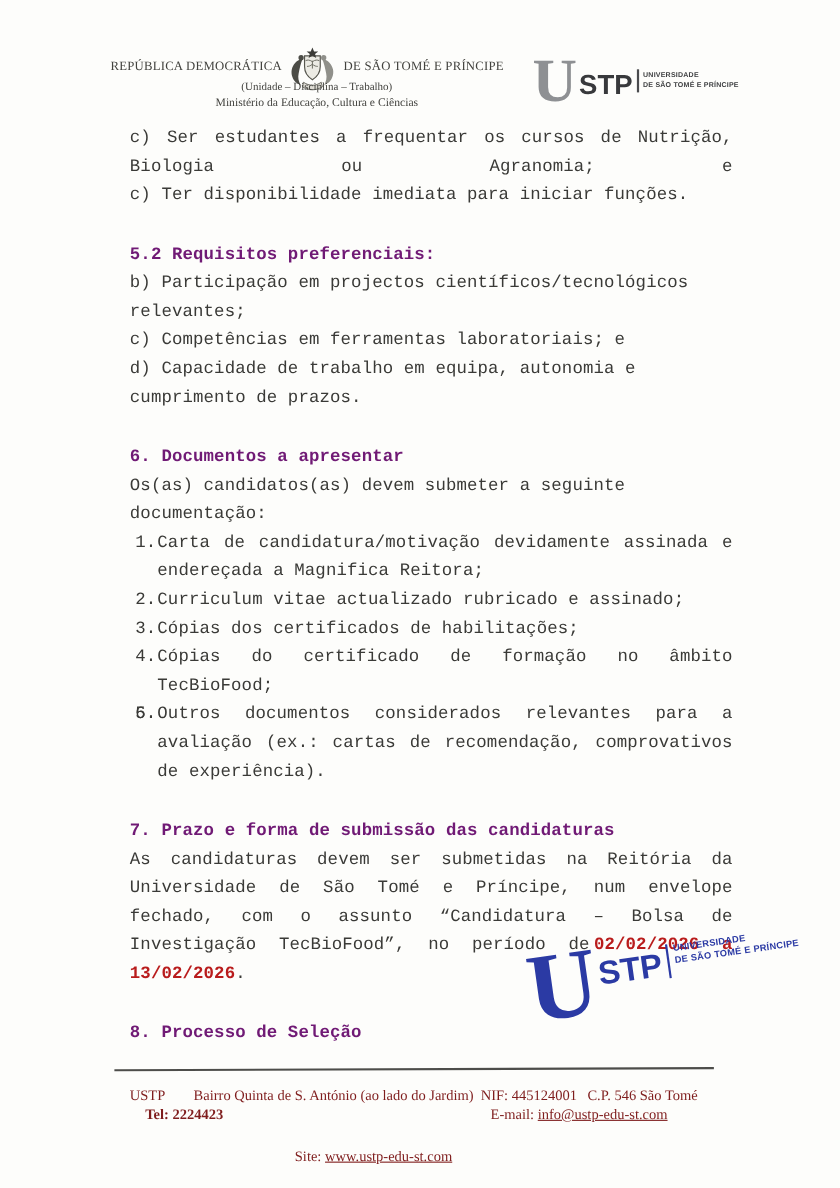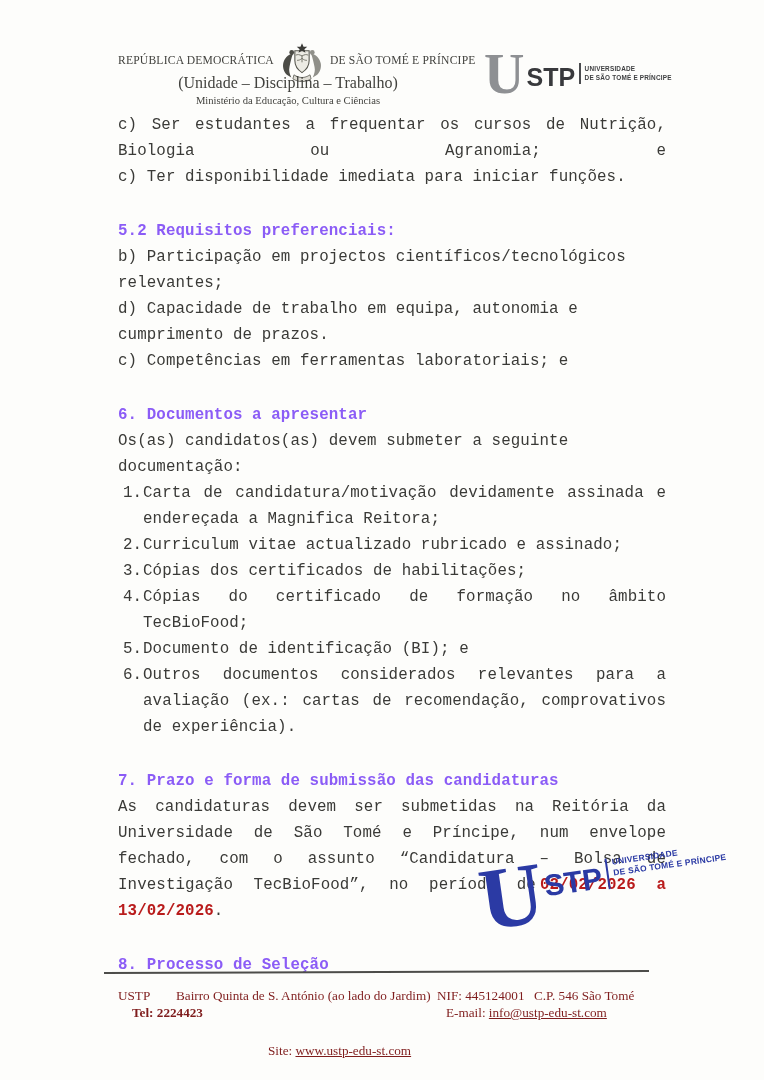--- a/index.html
+++ b/index.html
@@ -8,38 +8,38 @@
     position:relative;
     width:764px;height:1080px;
     background:#fdfdfb;
     overflow:hidden;
     font-family:"Liberation Serif","DejaVu Serif",serif;
     color:#3a3a37;
     filter:blur(0.22px);
   }
   
   .gov-header{position:absolute;left:118px;top:48px;width:340px;text-align:center;color:#42423e;}
-  .gov-line1{display:flex;align-items:flex-start;justify-content:flex-start;font-size:11.6px;letter-spacing:.2px;white-space:nowrap;}
+  .gov-line1{display:flex;align-items:flex-start;justify-content:flex-end;font-size:11.6px;letter-spacing:.2px;white-space:nowrap;}
   .gov-line1 .txt{margin-top:6px;}
   .crest{width:50px;height:46px;margin:-6px 3px -24px 3px;flex:none;}
-  .gov-motto{font-size:16px;margin-top:7px;}
+  .gov-motto{font-size:10px;margin-top:7px;}
   .gov-ministry{font-size:10.6px;margin-top:3px;}
   
   .logo{position:absolute;display:flex;align-items:flex-start;white-space:nowrap;}
   .logo-top{left:484px;top:52px;}
   .logo-top .logo-u{font:bold 56px "Liberation Serif",serif;line-height:44px;color:#8e9093;}
   .logo-top .logo-stp{font:bold 25px "Liberation Sans","DejaVu Sans",sans-serif;color:#38393c;margin:13px 0 0 2px;line-height:1;}
   .logo-top .logo-div{width:1.5px;height:21px;background:#4a4b4e;margin:11px 4px 0 4px;}
   .logo-top .logo-tags{margin-top:12px;font:bold 6.4px "Liberation Sans","DejaVu Sans",sans-serif;color:#3f4042;line-height:1.45;text-align:left;letter-spacing:.2px;}
   
   .body{position:absolute;left:118px;top:112px;width:548px;font-size:15.8px;line-height:26px;letter-spacing:.1px;font-family:Liberation Mono, monospace;}
   .body p,.body div,.body ol{margin:0;padding:0;}
   .just{text-align:justify;}
   .just-full{text-align:justify;text-align-last:justify;}
-  .sec{font-weight:bold;color:#8b5cf6;margin-top:28px !important;}
+  .sec{font-weight:bold;color:#701a75;margin-top:28px !important;}
   ol.doclist{list-style:none;padding-left:25px !important;}
   ol.doclist li{position:relative;text-align:justify;}
   ol.doclist .num{position:absolute;left:-20px;top:0;}
   b{color:#b91c1c;}
   .dates{margin-left:4px;}
   
   .stamp{position:absolute;left:479px;top:849px;display:flex;align-items:flex-start;color:#2b3aa4;transform:rotate(-8deg);transform-origin:50% 50%;white-space:nowrap;}
   .stamp .logo-u{font:bold 88px "Liberation Serif",serif;line-height:70px;}
   .stamp .logo-stp{font:bold 30px "Liberation Sans","DejaVu Sans",sans-serif;margin:14px 0 0 2px;line-height:1;}
   .stamp .logo-div{width:2px;height:31px;background:#2b3aa4;margin:10px 5px 0 5px;}
@@ -82,31 +82,31 @@
       <span>DE SÃO TOMÉ E PRÍNCIPE</span>
     </span>
   </div>
 
   <main class="body">
     <p class="just-full">c) Ser estudantes a frequentar os cursos de Nutrição, Biologia ou Agranomia; e</p>
     <p>c) Ter disponibilidade imediata para iniciar funções.</p>
 
     <div class="sec">5.2 Requisitos preferenciais:</div>
     <div>b) Participação em projectos científicos/tecnológicos relevantes;</div>
+    <div>c) Competências em ferramentas laboratoriais; e</div>
     <div>d) Capacidade de trabalho em equipa, autonomia e cumprimento de prazos.</div>
-    <div>c) Competências em ferramentas laboratoriais; e</div>
 
     <div class="sec">6. Documentos a apresentar</div>
     <p>Os(as) candidatos(as) devem submeter a seguinte documentação:</p>
     <ol class="doclist">
       <li><span class="num">1.</span><span>Carta de candidatura/motivação devidamente assinada e endereçada a Magnifica Reitora;</span></li>
       <li><span class="num">2.</span><span>Curriculum vitae actualizado rubricado e assinado;</span></li>
       <li><span class="num">3.</span><span>Cópias dos certificados de habilitações;</span></li>
       <li><span class="num">4.</span><span>Cópias do certificado de formação no âmbito TecBioFood;</span></li>
-      <li><span class="num">5.</span><span>Documento de identificação (BI); e</span></li>
+      <li><span class="num">5.</span></li>
       <li><span class="num">6.</span><span>Outros documentos considerados relevantes para a avaliação (ex.: cartas de recomendação, comprovativos de experiência).</span></li>
     </ol>
 
     <div class="sec">7. Prazo e forma de submissão das candidaturas</div>
     <p class="just"><span>As candidaturas devem ser submetidas na Reitória da Universidade de São Tomé e Príncipe, num envelope fechado, com o assunto “Candidatura – Bolsa de Investigação TecBioFood”, no período de</span><b class="dates">02/02/2026 a 13/02/2026</b><span>.</span></p>
 
     <div class="sec">8. Processo de Seleção</div>
   </main>
 
   <div class="stamp">

